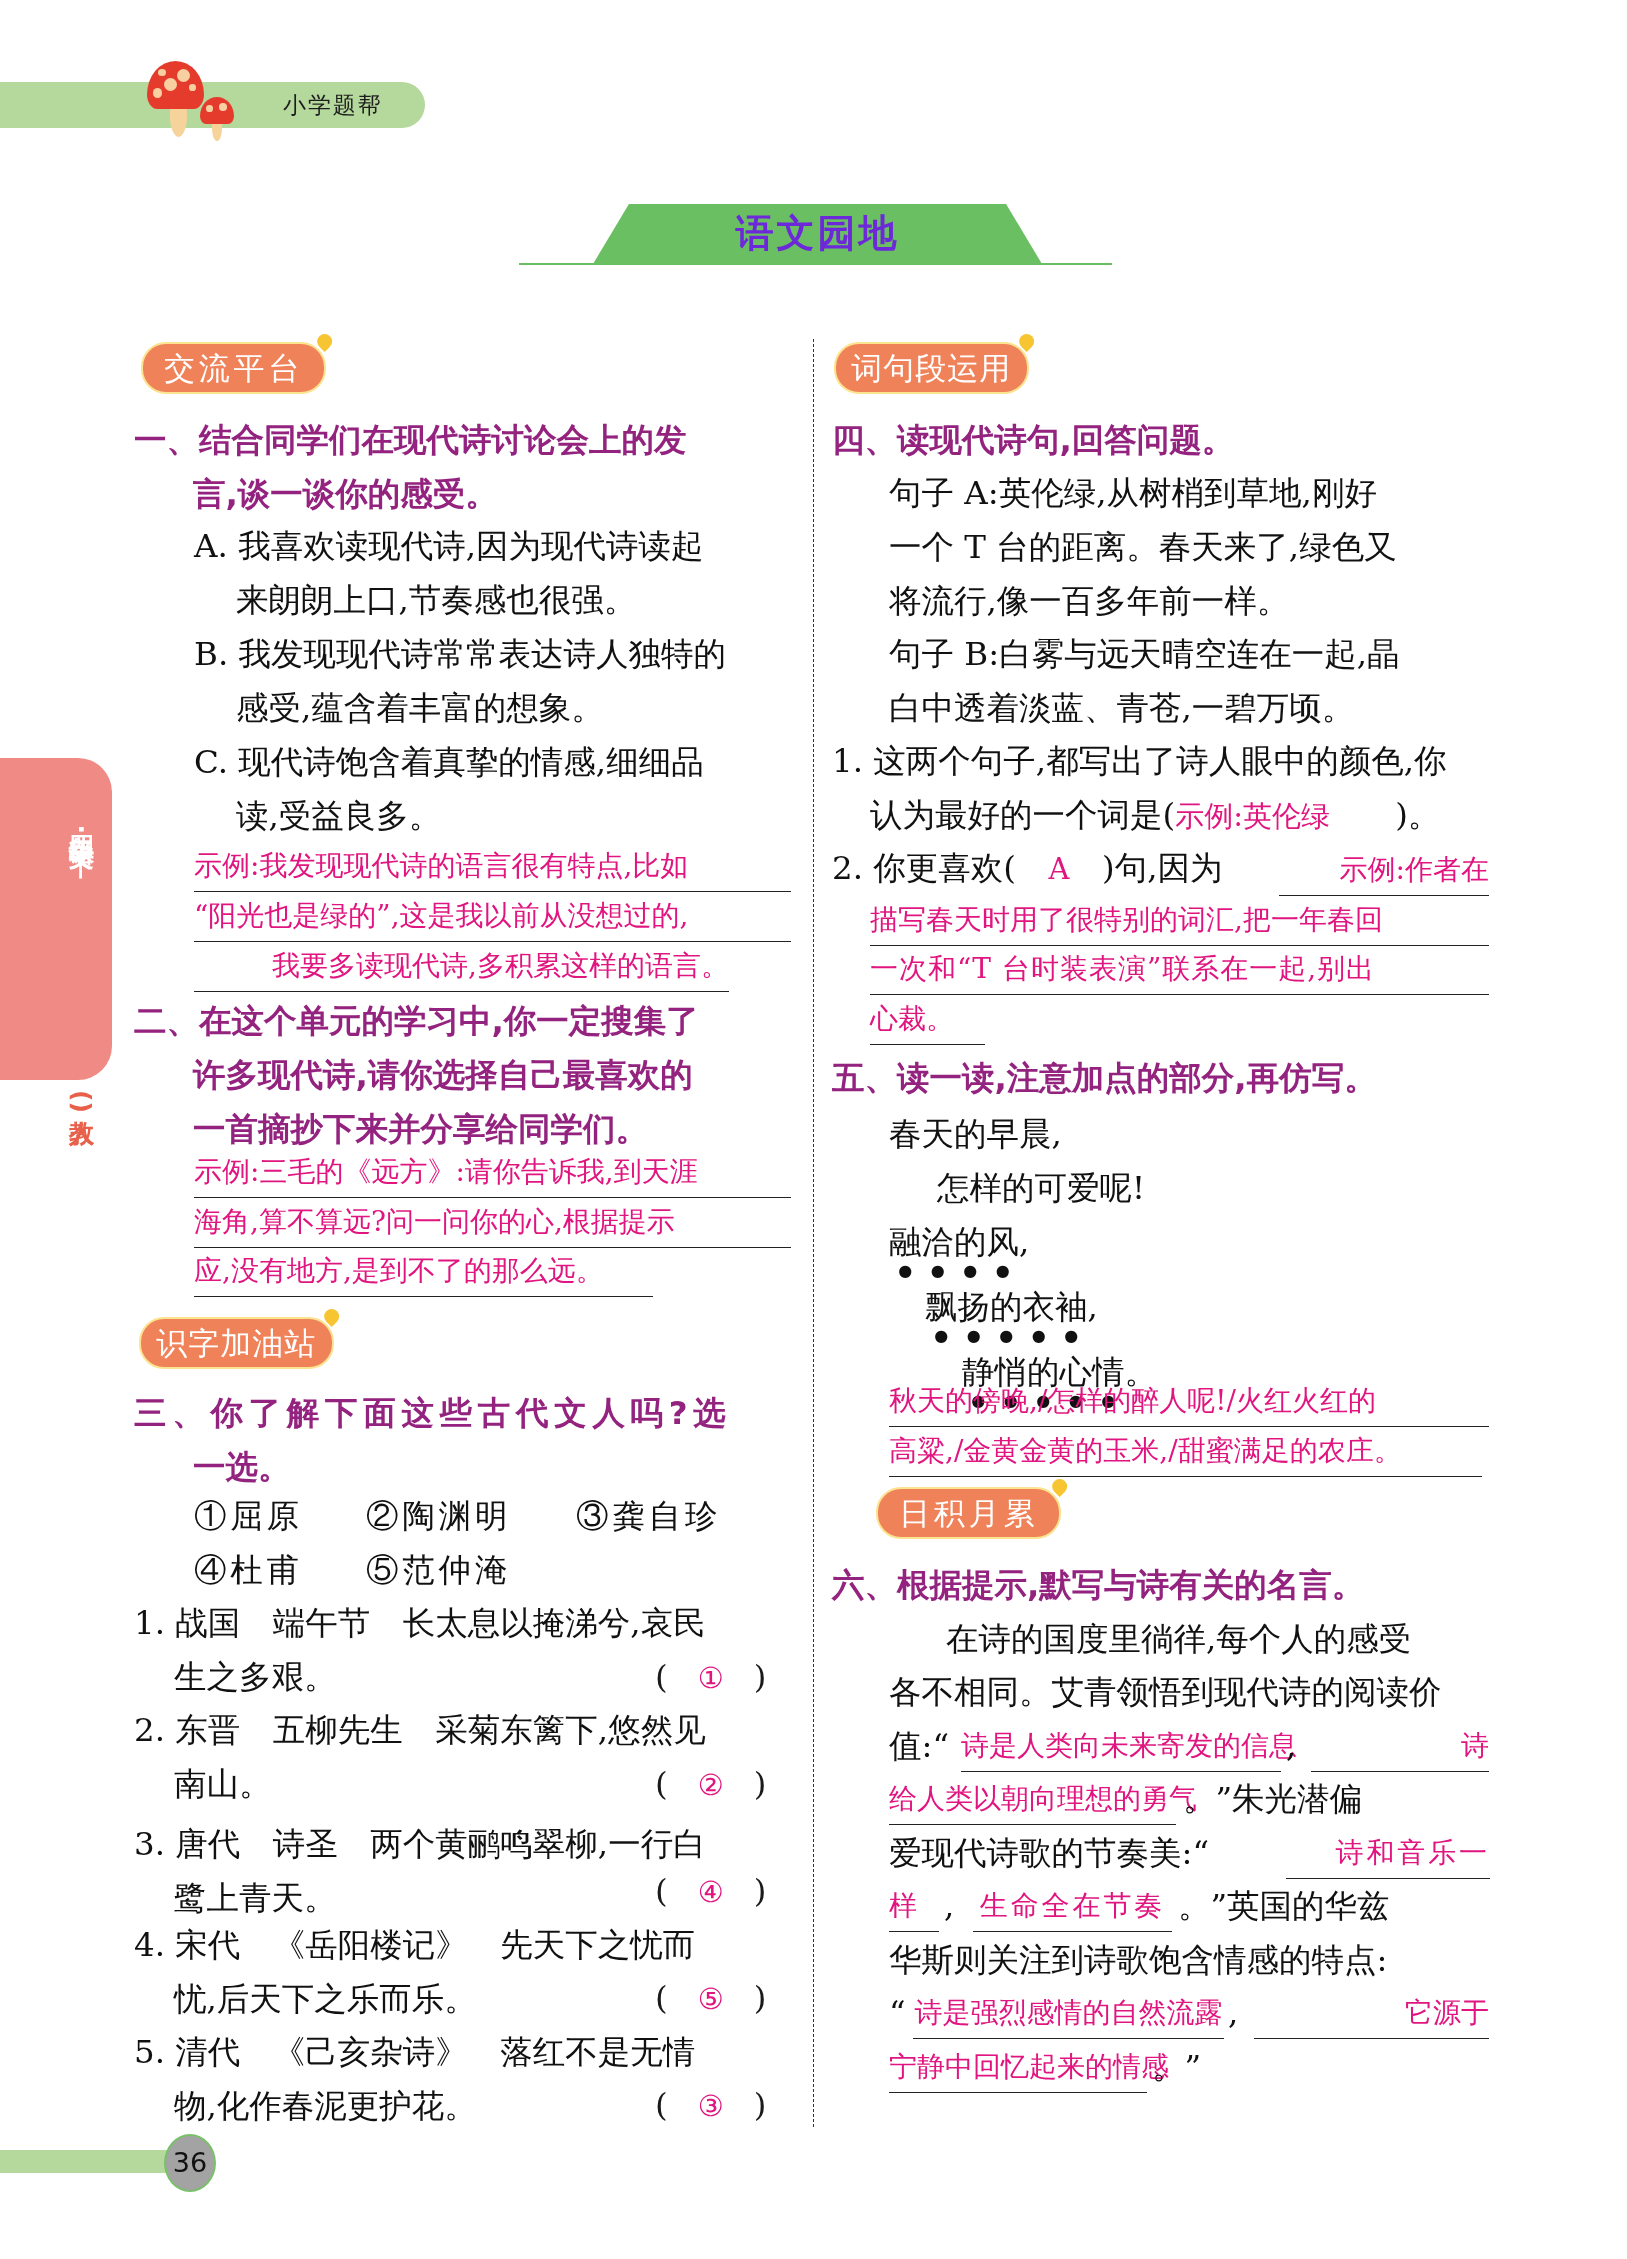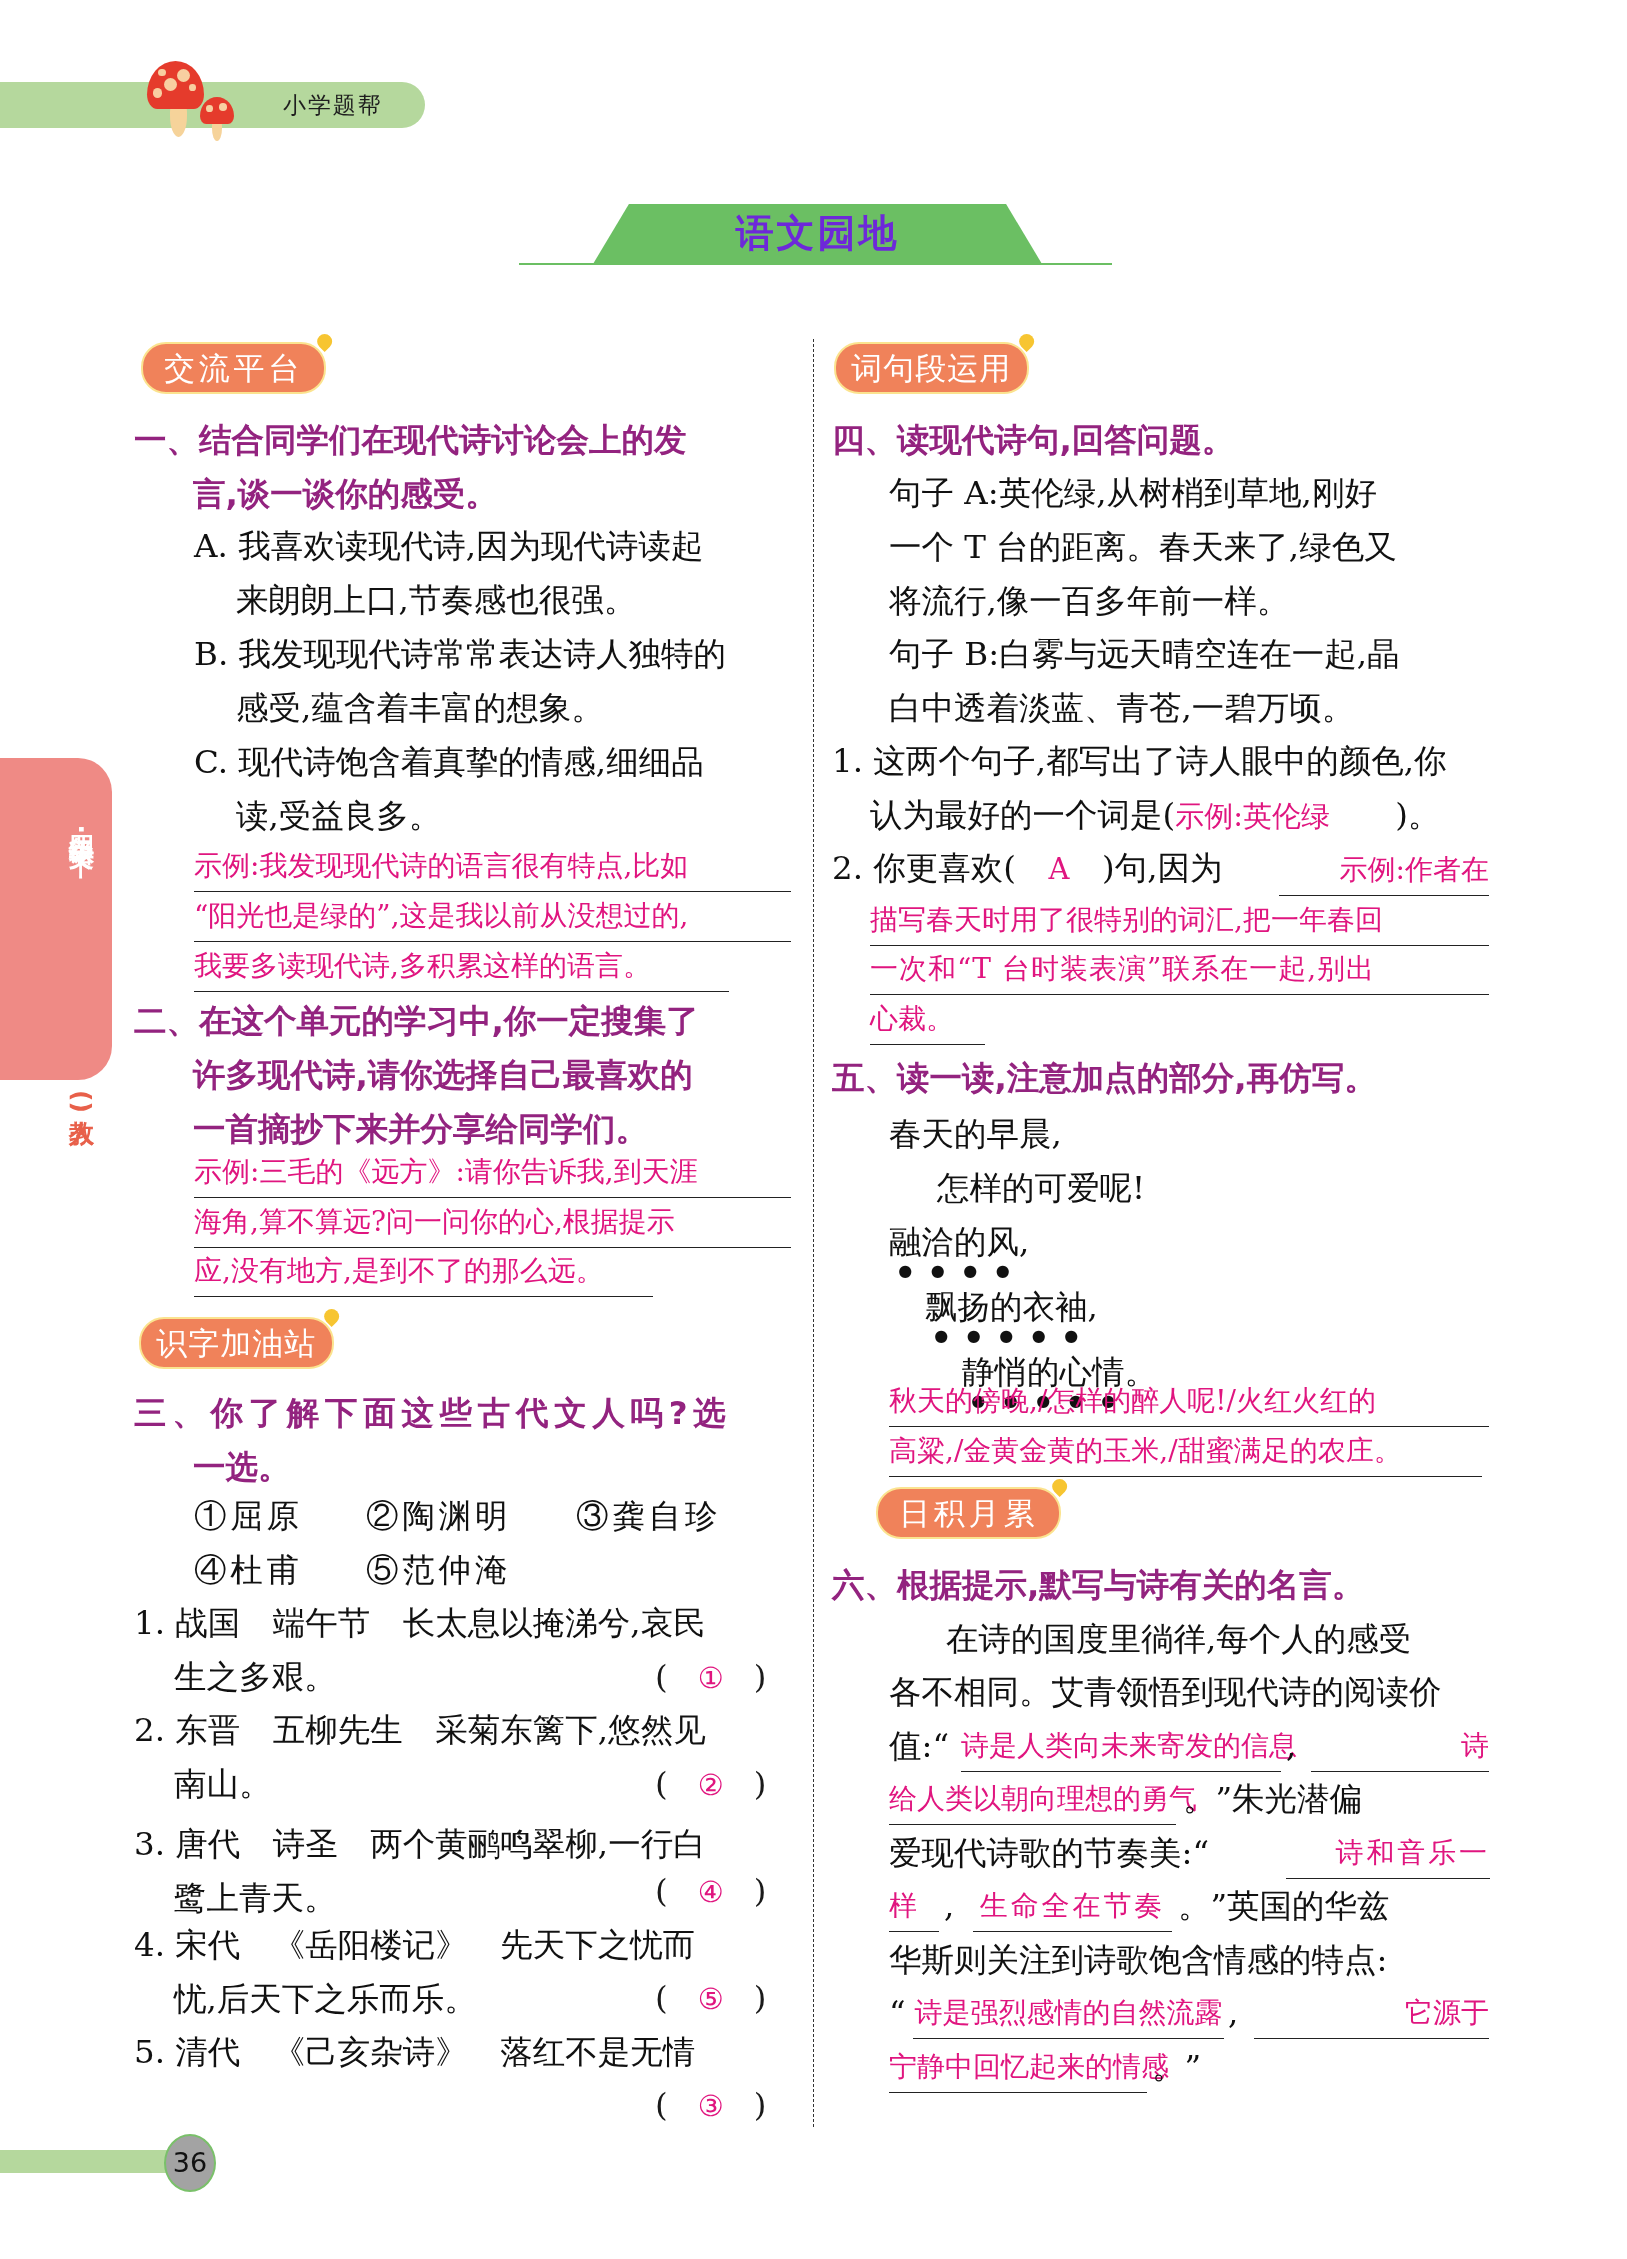--- a/index.html
+++ b/index.html
@@ -119,21 +119,21 @@
       <div style="padding-left:42px;">感受,蕴含着丰富的想象。</div>
     </div>
   <div>
       <div>C. 现代诗饱含着真挚的情感,细细品</div>
       <div style="padding-left:42px;">读,受益良多。</div>
     </div>
 </div>
 
 <div class="ans-line" style="left:194px;top:841px;width:597px;">示例:我发现现代诗的语言很有特点,比如</div>
 <div class="ans-line" style="left:194px;top:891px;width:597px;">“阳光也是绿的”,这是我以前从没想过的,</div>
-<div class="ans-line" style="left:194px;top:941px;width:535px;">我要多读现代诗,多积累这样的语言。</div>
+<div class="ans-line" style="left:194px;top:941px;width:535px;text-align:right;">我要多读现代诗,多积累这样的语言。</div>
 
 <div class="q-title" style="left:134px;top:994px;">
   <div>二、在这个单元的学习中,你一定搜集了</div>
   <div style="padding-left:59px;">许多现代诗,请你选择自己最喜欢的</div>
   <div style="padding-left:59px;">一首摘抄下来并分享给同学们。</div>
 </div>
 
 <div class="ans-line" style="left:194px;top:1147px;width:597px;">示例:三毛的《远方》:请你告诉我,到天涯</div>
 <div class="ans-line" style="left:194px;top:1197px;width:597px;">海角,算不算远?问一问你的心,根据提示</div>
 <div class="ans-line" style="left:194px;top:1246px;width:459px;">应,没有地方,是到不了的那么远。</div>
@@ -175,20 +175,21 @@
 <div class="paren" style="left:655px;top:1864px;"><span>(</span><span class="ans" style="display:inline-block;width:86px;text-align:center;">④</span><span>)</span></div>
 
 <div class="body" style="left:134px;top:1918px;width:669px;">
   <div>4. 宋代　《岳阳楼记》　先天下之忧而</div>
   <div style="padding-left:40px;">忧,后天下之乐而乐。</div>
 </div>
 <div class="paren" style="left:655px;top:1971px;"><span>(</span><span class="ans" style="display:inline-block;width:86px;text-align:center;">⑤</span><span>)</span></div>
 
 <div class="body" style="left:134px;top:2025px;width:669px;">
   <div>5. 清代　《己亥杂诗》　落红不是无情</div>
+  <div style="padding-left:40px;">物,化作春泥更护花。</div>
 </div>
 <div class="paren" style="left:655px;top:2078px;"><span>(</span><span class="ans" style="display:inline-block;width:86px;text-align:center;">③</span><span>)</span></div>
 
 <div class="badge" style="left:834px;top:342px;letter-spacing:1px;padding:0 15.3px;">
   <span>词句段运用</span><span class="heart"></span>
 </div>
 
 <div class="q-title" style="left:832px;top:413px;">四、读现代诗句,回答问题。</div>
 
 <div class="body" style="left:889px;top:466px;">

